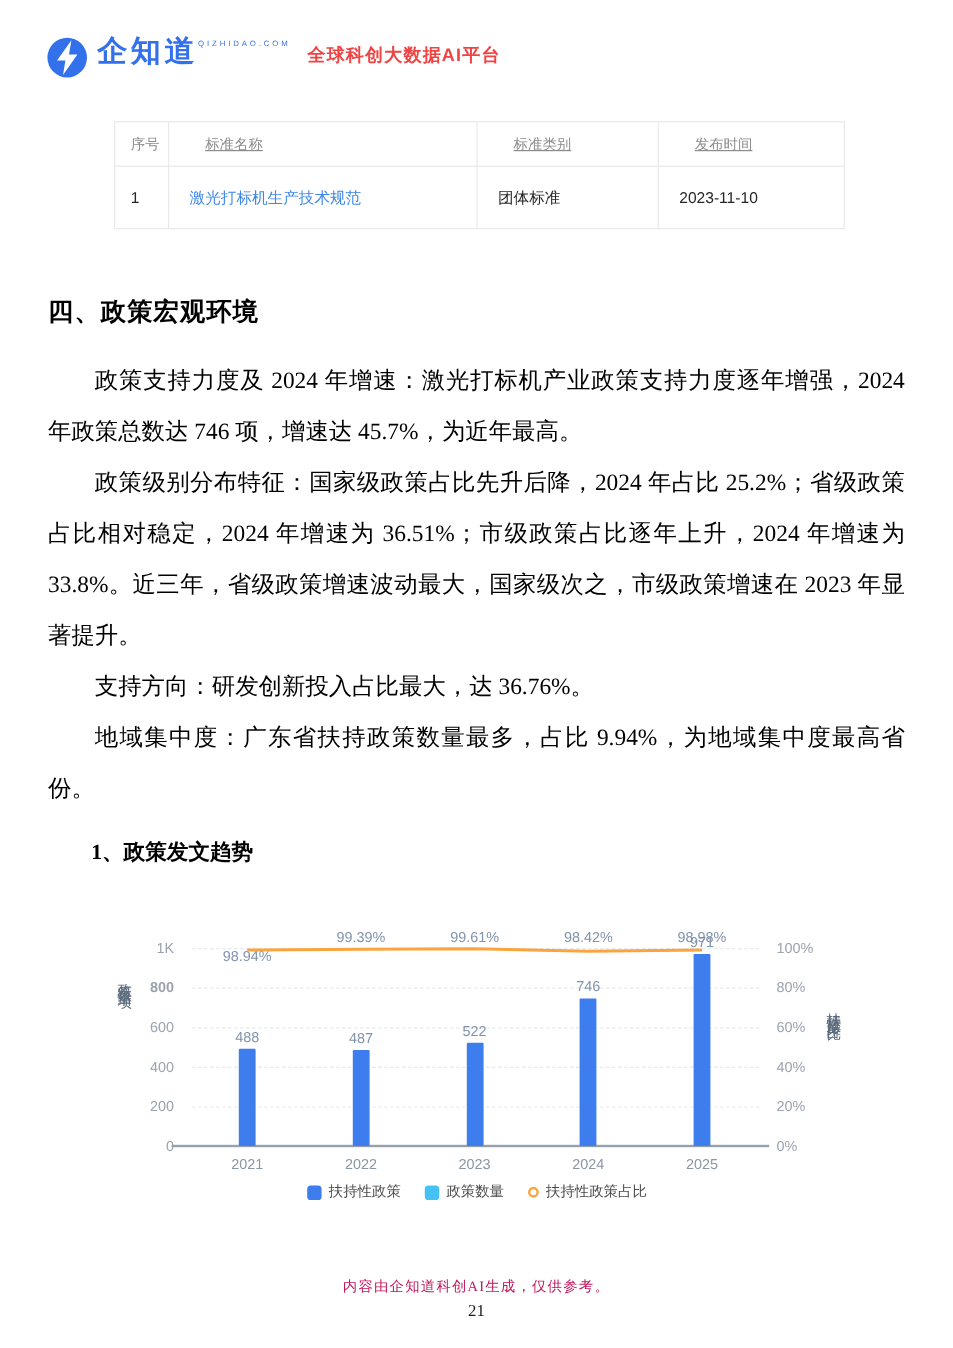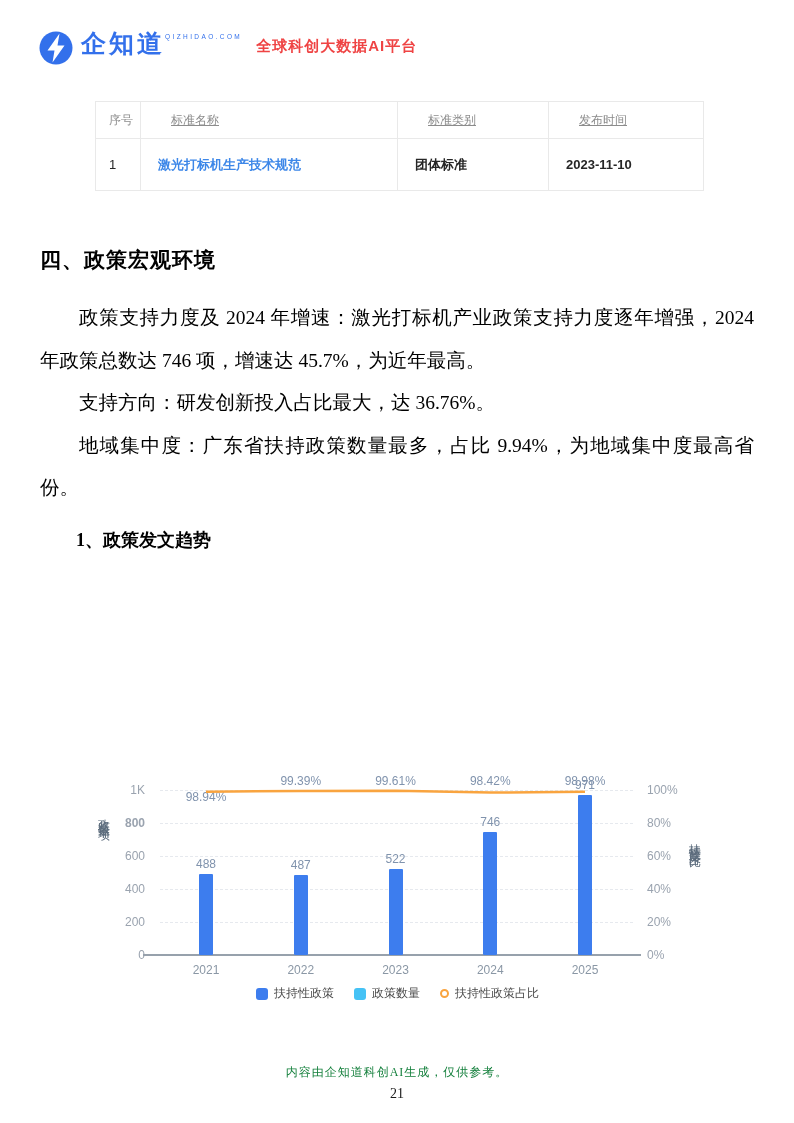--- a/index.html
+++ b/index.html
@@ -16,21 +16,21 @@
             letter-spacing:2.4px;margin-top:3px;}
   .slogan{font-family:"Liberation Sans",sans-serif;font-weight:bold;font-size:15px;
           color:#ef4444;margin-left:14px;margin-top:7px;letter-spacing:1px;}
 
   
   .std-table{position:absolute;left:95px;top:101px;border-collapse:collapse;
              font-family:"Liberation Sans",sans-serif;table-layout:fixed;}
   .std-table th,.std-table td{border:1px solid #E9E9E9;text-align:left;vertical-align:middle;}
   .std-table th{height:36px;font-weight:normal;font-size:12px;color:#8C8C8C;padding:0 0 0 13px;}
   .std-table td{height:51px;font-size:13px;color:#262626;padding:0 0 0 13px;}
-  .std-table td.c2{padding-left:17px;font-weight:bold;}
+  .std-table td.c2{padding-left:17px;}
   .std-table th.c2{padding-left:30px;text-decoration:underline;}
   a.doc-link{color:#3D87E8;text-decoration:none;}
 
   
   .txt{position:absolute;left:40px;top:246px;width:714px;}
   .sec-title{font-size:21px;font-weight:bold;margin:0 0 23px 0;letter-spacing:1px;}
   .txt p{font-size:19.5px;line-height:42.5px;margin:0;text-align:justify;text-indent:2em;}
   .sub-title{font-size:18px;font-weight:bold;margin:18px 0 0 0;text-indent:2em;}
 
   
@@ -48,21 +48,21 @@
   .vtitle{position:absolute;writing-mode:vertical-rl;font-size:12px;color:#5B6B7C;
           letter-spacing:2px;}
   .legend{position:absolute;left:0;right:0;display:flex;justify-content:center;
           align-items:center;gap:20px;font-size:12px;color:#4A4A4A;}
   .leg-item{display:flex;align-items:center;gap:6px;}
   .leg-sq{width:12px;height:12px;border-radius:3px;}
   .leg-ring{width:9px;height:9px;border-radius:50%;border:2.2px solid #F9A43F;background:#fff;}
 
   
   .disclaimer{position:absolute;left:0;top:1064px;width:100%;text-align:center;
-              font-size:12px;color:#15803d;letter-spacing:1px;}
+              font-size:12px;color:#be185d;letter-spacing:1px;}
   .pagenum{position:absolute;left:0;top:1086px;width:100%;text-align:center;
            font-size:14px;color:#1a1a1a;}
 </style>
 </head>
 <body>
 
 <div class="page">
 
   <div class="hdr">
     <span class="logo-ico">
@@ -99,20 +99,21 @@
         <td class="c2"><a href="#" class="doc-link">激光打标机生产技术规范</a></td>
         <td class="c2">团体标准</td>
         <td class="c2">2023-11-10</td>
       </tr>
     </tbody>
   </table>
 
   <div class="txt">
     <h2 class="sec-title">四、政策宏观环境</h2>
     <p>政策支持力度及 2024 年增速：激光打标机产业政策支持力度逐年增强，2024 年政策总数达 746 项，增速达 45.7%，为近年最高。</p>
+    <p>政策级别分布特征：国家级政策占比先升后降，2024 年占比 25.2%；省级政策占比相对稳定，2024 年增速为 36.51%；市级政策占比逐年上升，2024 年增速为 33.8%。近三年，省级政策增速波动最大，国家级次之，市级政策增速在 2023 年显著提升。</p>
     <p>支持方向：研发创新投入占比最大，达 36.76%。</p>
     <p>地域集中度：广东省扶持政策数量最多，占比 9.94%，为地域集中度最高省份。</p>
     <h3 class="sub-title">1、政策发文趋势</h3>
   </div>
 
   <div class="chart">
       <div class="grid" style="left: 75px; width: 473px; top: 18px;"></div>
       <div class="ytick" style="left: 0px; top: 11px;">1K</div>
       <div class="ytick r" style="left: 562px; top: 11px;">100%</div>
       <div class="grid" style="left: 75px; width: 473px; top: 51px;"></div>

